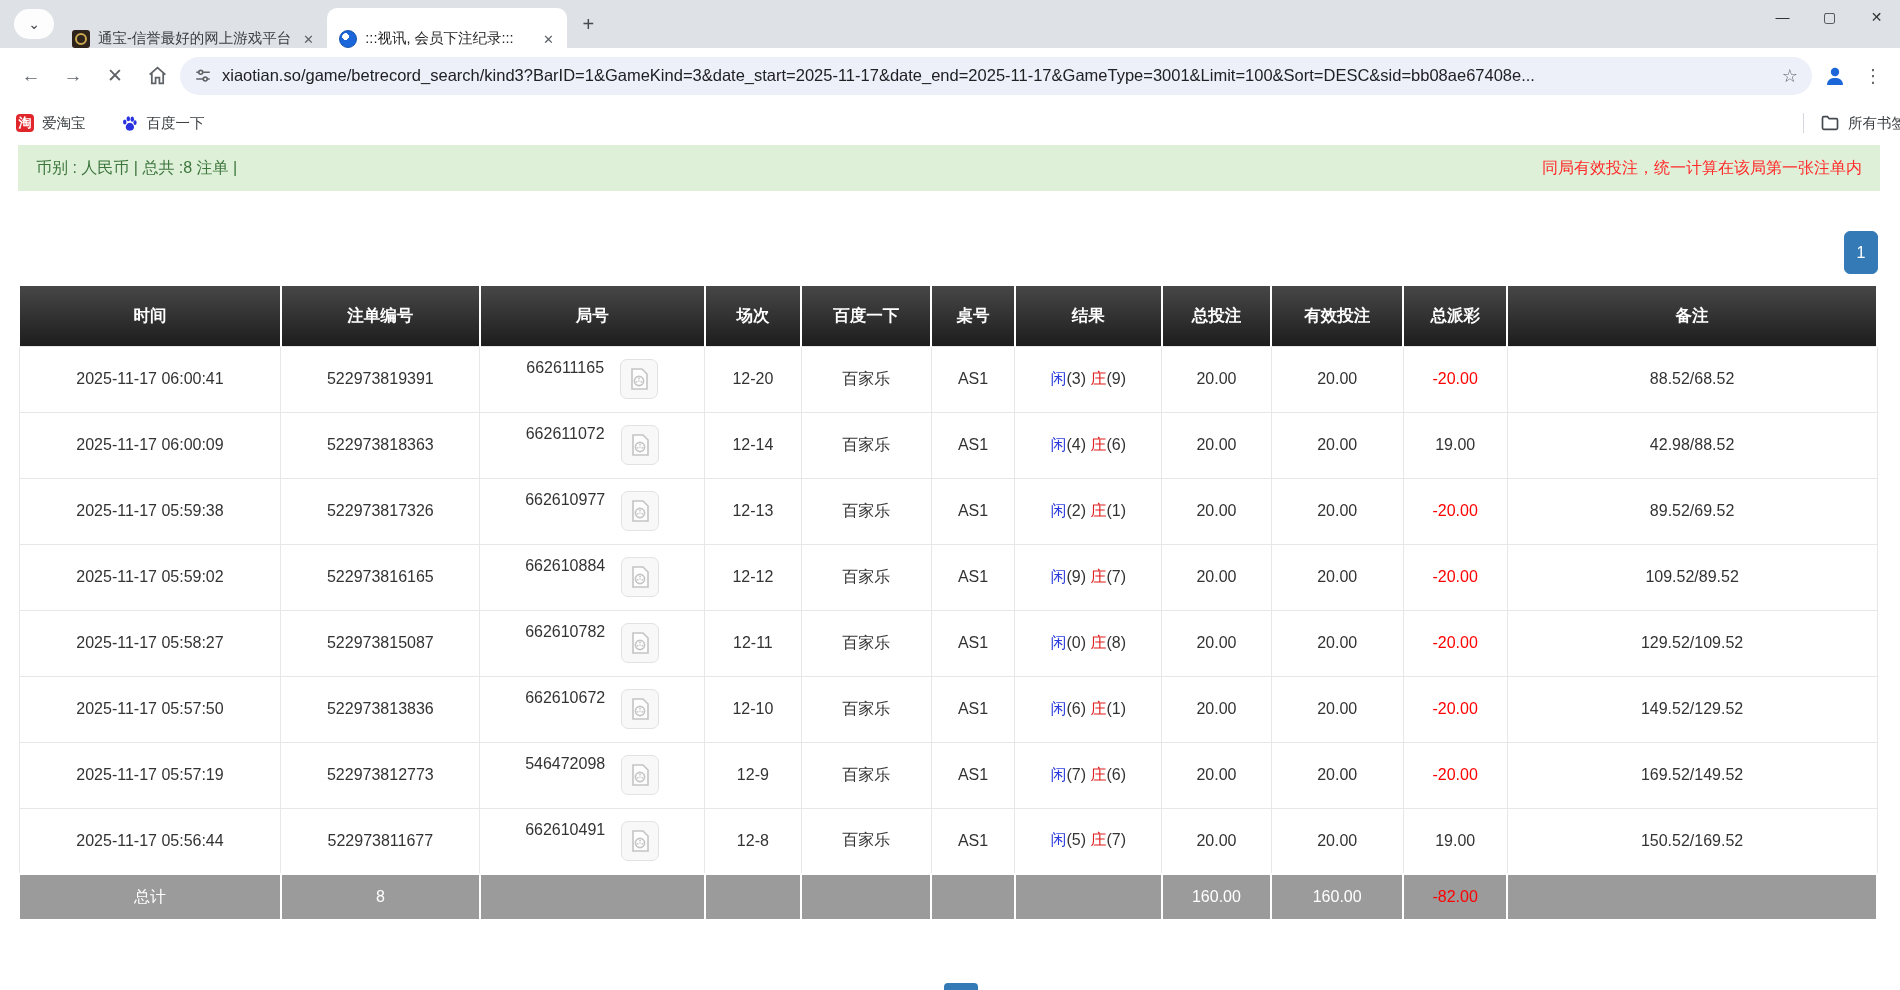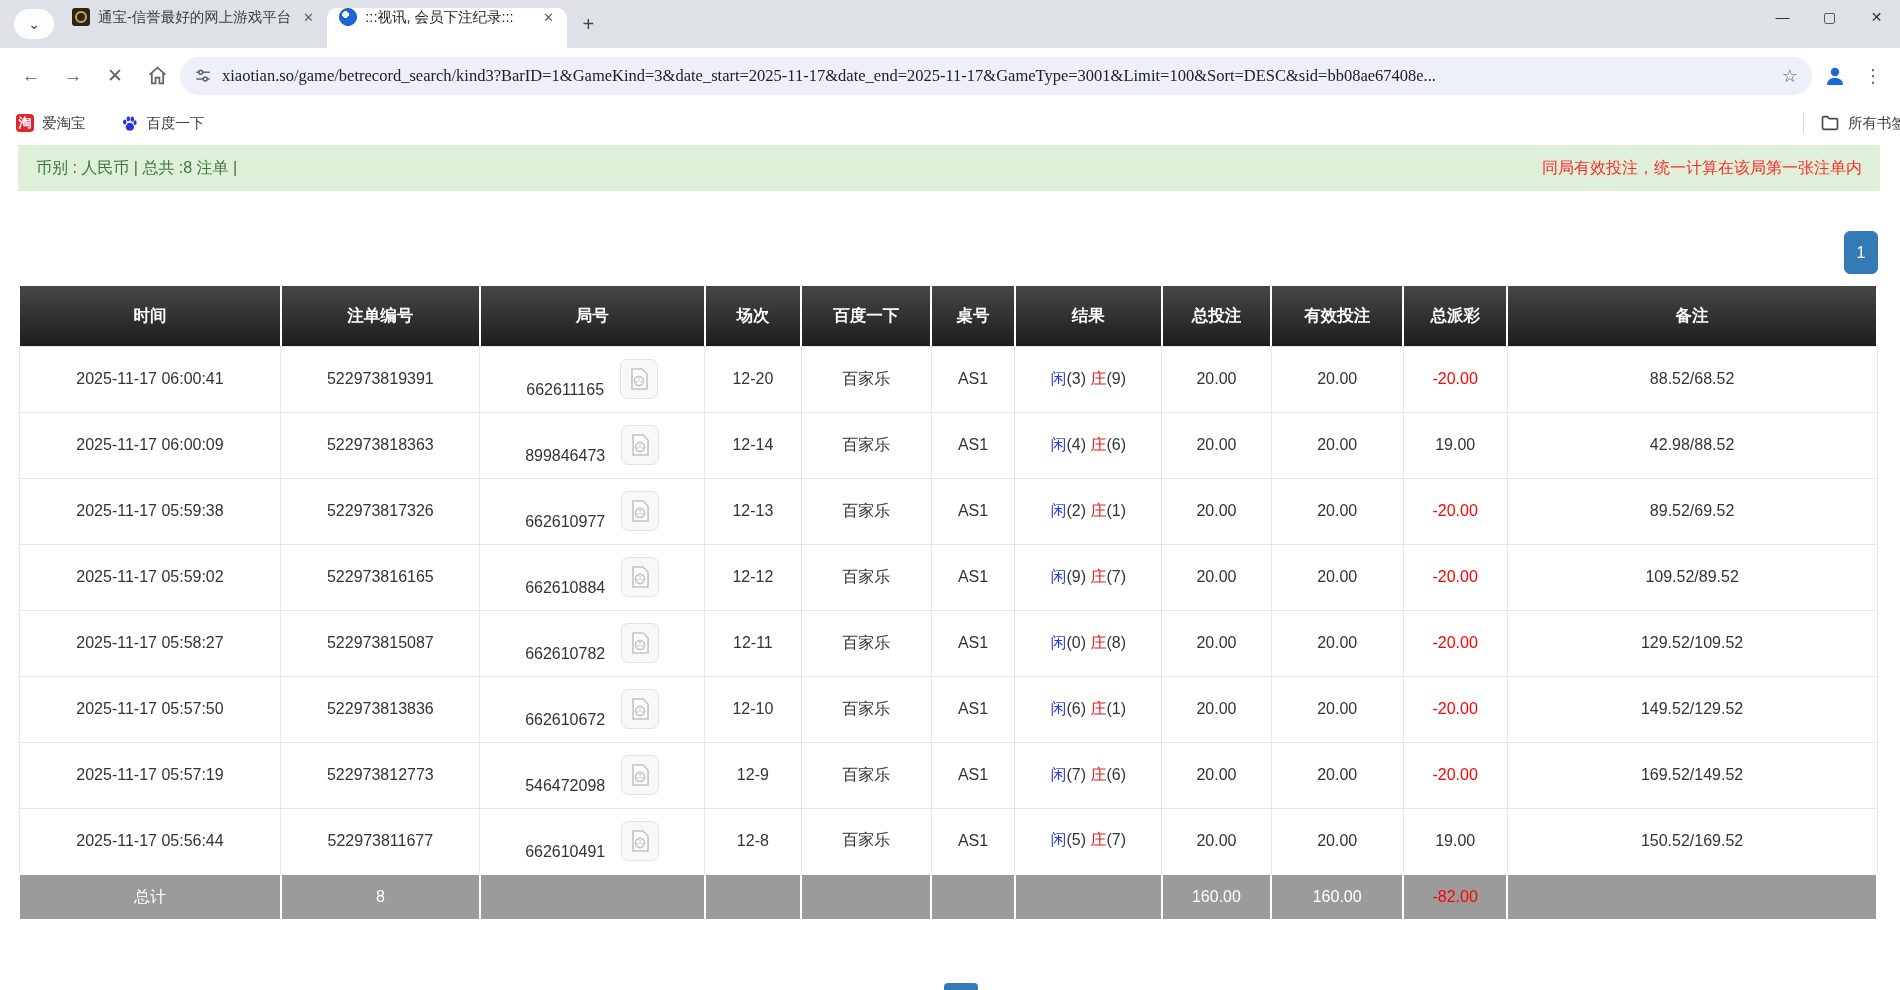--- a/index.html
+++ b/index.html
@@ -3,40 +3,40 @@
 <meta charset="utf-8">
 <style>
   * { margin:0; padding:0; box-sizing:border-box; }
   html,body { width:1900px; height:990px; overflow:hidden; }
   body { font-family:"Liberation Sans","DejaVu Sans",sans-serif; background:#fff; position:relative; }
 
   
   .tabbar { height:48px; background:#dee1e6; display:flex; align-items:flex-end; padding-left:10px; position:relative; }
   .tab-search-btn { width:40px; height:30px; border-radius:15px; background:#fdfdfe; margin:0 6px 9px 4px;
                     display:flex; align-items:center; justify-content:center; color:#45484d; font-size:14px; cursor:pointer; }
-  .tab { height:40px; display:flex; align-items:flex-start; gap:8px; padding:0 10px 0 12px; max-width:290px; min-width:240px;
+  .tab { height:40px; display:flex; align-items:flex-end; gap:8px; padding:0 10px 0 12px; max-width:290px; min-width:240px;
          color:#3c4043; font-size:14.5px; position:relative; }
   .tab.inactive { border-right:0; }
   .tab.active { background:#fff; border-radius:10px 10px 0 0; color:#1f1f1f; }
   .tab .tab-title { white-space:nowrap; overflow:hidden; text-overflow:ellipsis; flex:1; }
   .tab .tab-close { width:18px; height:18px; border-radius:50%; display:flex; align-items:center; justify-content:center;
                     font-size:13px; color:#5f6368; cursor:pointer; flex:0 0 auto; }
   .favicon { width:18px; height:18px; flex:0 0 auto; border-radius:3px; position:relative; }
   .favicon.dark-logo { background:#2f241c; }
   .favicon.dark-logo::after { content:""; position:absolute; inset:3px; border:2px solid #caa84f; border-radius:50%; }
   .favicon.blue-globe { border-radius:50%; background:radial-gradient(circle at 35% 35%, #ffffff 0 22%, #1b66d8 23% 100%); border:1.5px solid #0f4fb0; }
   .newtab-btn { width:30px; height:30px; margin:0 0 9px 6px; display:flex; align-items:center; justify-content:center;
                 font-size:20px; color:#45484d; border-radius:50%; cursor:pointer; }
   .win-controls { position:absolute; right:0; top:0; display:flex; }
   .win-btn { width:47px; height:34px; display:flex; align-items:center; justify-content:center; font-size:14px; color:#333; cursor:pointer; }
 
   .toolbar { height:55px; background:#fff; display:flex; align-items:center; padding:0 12px; gap:4px; }
   .nav-btn { width:38px; height:38px; border-radius:50%; display:flex; align-items:center; justify-content:center;
              color:#5f6368; font-size:19px; cursor:pointer; flex:0 0 auto; }
-  .addr { flex:1; height:38px; background:#edf0f9; border-radius:19px; display:flex; align-items:center; padding:0 14px; gap:10px; overflow:hidden;font-family:Liberation Serif, serif; }
+  .addr { flex:1; height:38px; background:#edf0f9; border-radius:19px; display:flex; align-items:center; padding:0 14px; gap:10px; overflow:hidden; }
   .addr .url { font-size:16.5px; color:#202124; white-space:nowrap; overflow:hidden; flex:1; }
   .tune-icon { width:18px; height:18px; flex:0 0 auto; }
   .star-btn { font-size:18px; color:#5f6368; cursor:pointer; flex:0 0 auto; }
   .avatar-btn { width:38px; height:38px; border-radius:50%; display:flex; align-items:center; justify-content:center; cursor:pointer; }
   .menu-btn { width:30px; height:38px; display:flex; align-items:center; justify-content:center; color:#5f6368; font-size:18px; cursor:pointer; letter-spacing:0; }
 
   .bookmarksbar { height:40px; background:#fff; display:flex; align-items:center; padding:0 6px 0 16px; overflow:hidden; }
   .bm-item { display:flex; align-items:center; gap:8px; font-size:14.5px; color:#3c4043; margin-right:34px; cursor:pointer; white-space:nowrap; }
   .bm-icon-taobao { width:18px; height:18px; border-radius:4px; background:#e0262b; color:#fff; font-size:13px; font-weight:bold;
                     display:flex; align-items:center; justify-content:center; }
@@ -53,21 +53,21 @@
 
   .pagination-top { display:flex; justify-content:flex-end; margin:40px 22px 0 0; }
   .page-btn { min-width:34px; height:43px; background:#337ab7; border:1px solid #337ab7; border-radius:6px;
               color:#fff; font-size:16px; display:flex; align-items:center; justify-content:center; cursor:pointer; }
 
   table.bets { margin:12px 22px 0 18px; width:1860px; border-collapse:collapse; table-layout:fixed; }
   .bets th { background:linear-gradient(#474747,#1d1d1d); color:#fff; font-size:16.5px; font-weight:bold;
              height:60px; border-right:2px solid #fff; border-left:2px solid #fff; }
   .bets td { height:66px; text-align:center; font-size:16px; color:#333; background:#fff;
              border:1px solid #e7e7e7; vertical-align:middle; }
-  .round-wrap { display:inline-flex; align-items:flex-end; gap:16px; }
+  .round-wrap { display:inline-flex; align-items:flex-start; gap:16px; }
   .film-btn { width:38px; height:40px; background:#f8f8f8; border:1px solid #e2e2e2; border-radius:7px;
               display:inline-flex; align-items:center; justify-content:center; cursor:pointer; }
   .p-blue { color:#2b3cdc; }
   .b-red { color:#e02020; }
   .bet-link { color:#3366cc; cursor:pointer; }
   .neg { color:#ff0000 !important; }
 
   .bets tr.summary td { background:#9b9b9b; color:#fff; height:46px; border:2px solid #fff; font-size:16px; }
   .bets tr.summary td.neg { color:#ff0000 !important; }
 
@@ -231,21 +231,21 @@
     <td class="bet-link">20.00</td>
     <td>20.00</td>
     <td class="neg">-20.00</td>
     <td>88.52/68.52</td>
   </tr>
         <tr>
     <td>2025-11-17 06:00:09</td>
     <td>522973818363</td>
     <td>
       <span class="round-wrap">
-        <span>899846473</span>
+        <span>662611072</span>
         <span class="film-btn">
           <svg width="22" height="24" viewBox="0 0 22 24" fill="none" stroke="#c4c4c4" stroke-width="1.6">
             <path d="M4 2 H14 L19 7 V22 H4 Z" fill="#fdfdfd"></path>
             <circle cx="11" cy="14" r="4.6"></circle>
             <circle cx="11" cy="11.6" r="0.9" fill="#c4c4c4" stroke="none"></circle>
             <circle cx="8.7" cy="14.8" r="0.9" fill="#c4c4c4" stroke="none"></circle>
             <circle cx="13.3" cy="14.8" r="0.9" fill="#c4c4c4" stroke="none"></circle>
             <circle cx="11" cy="14" r="0.8" fill="#c4c4c4" stroke="none"></circle>
           </svg>
         </span>

